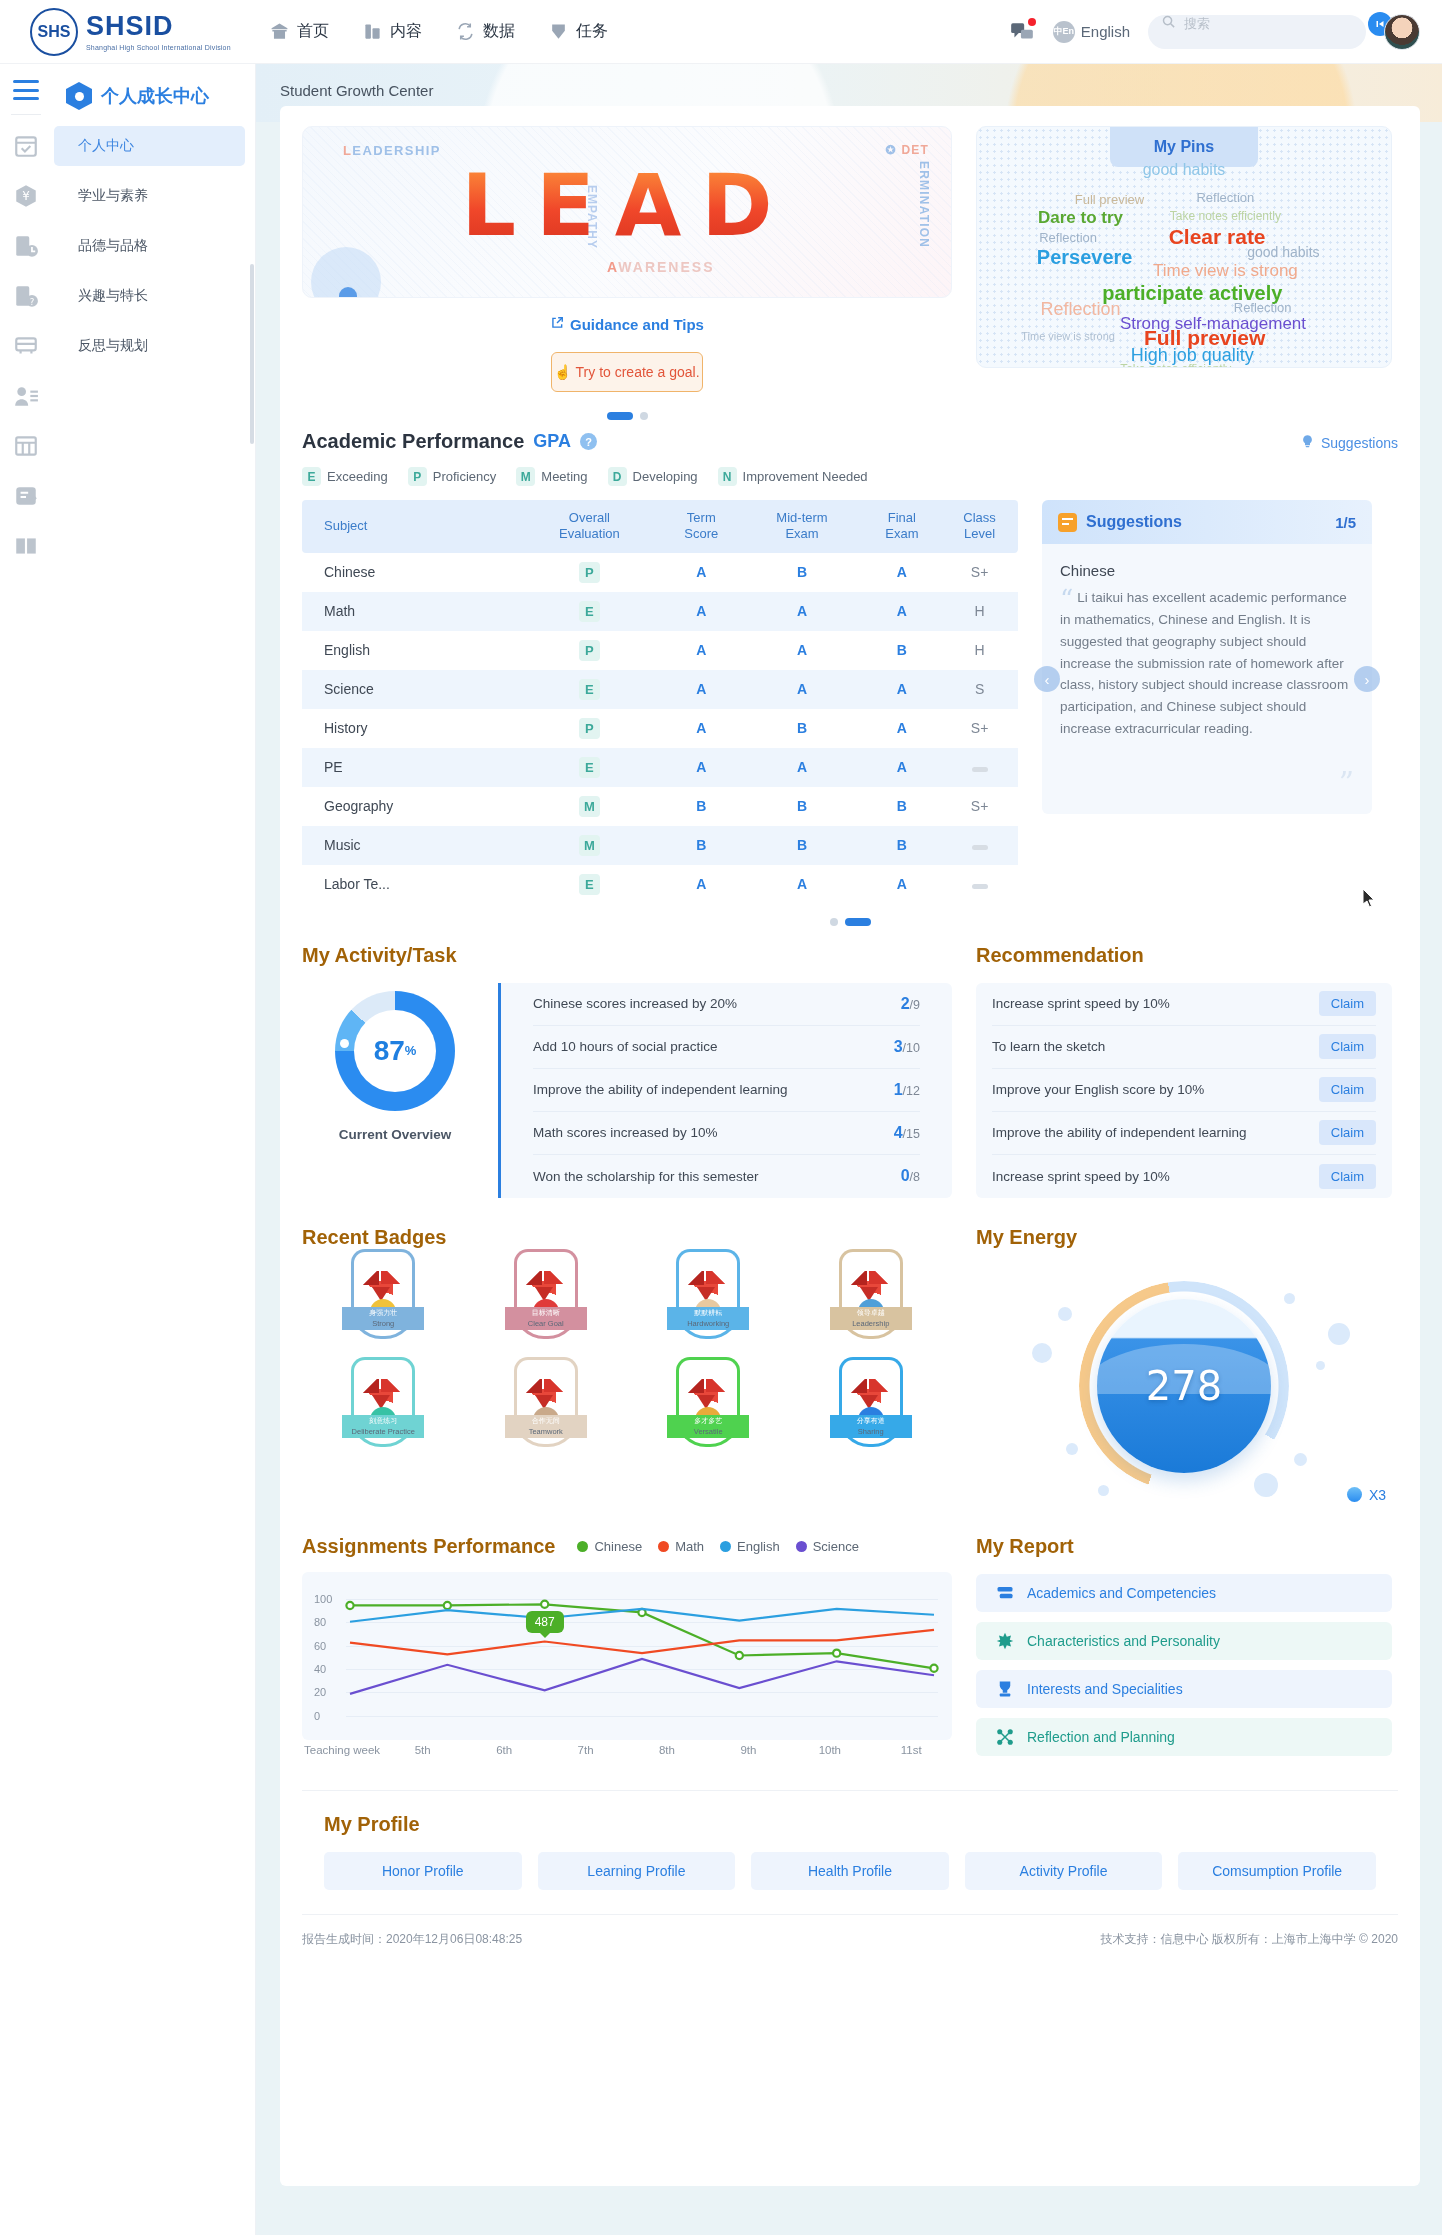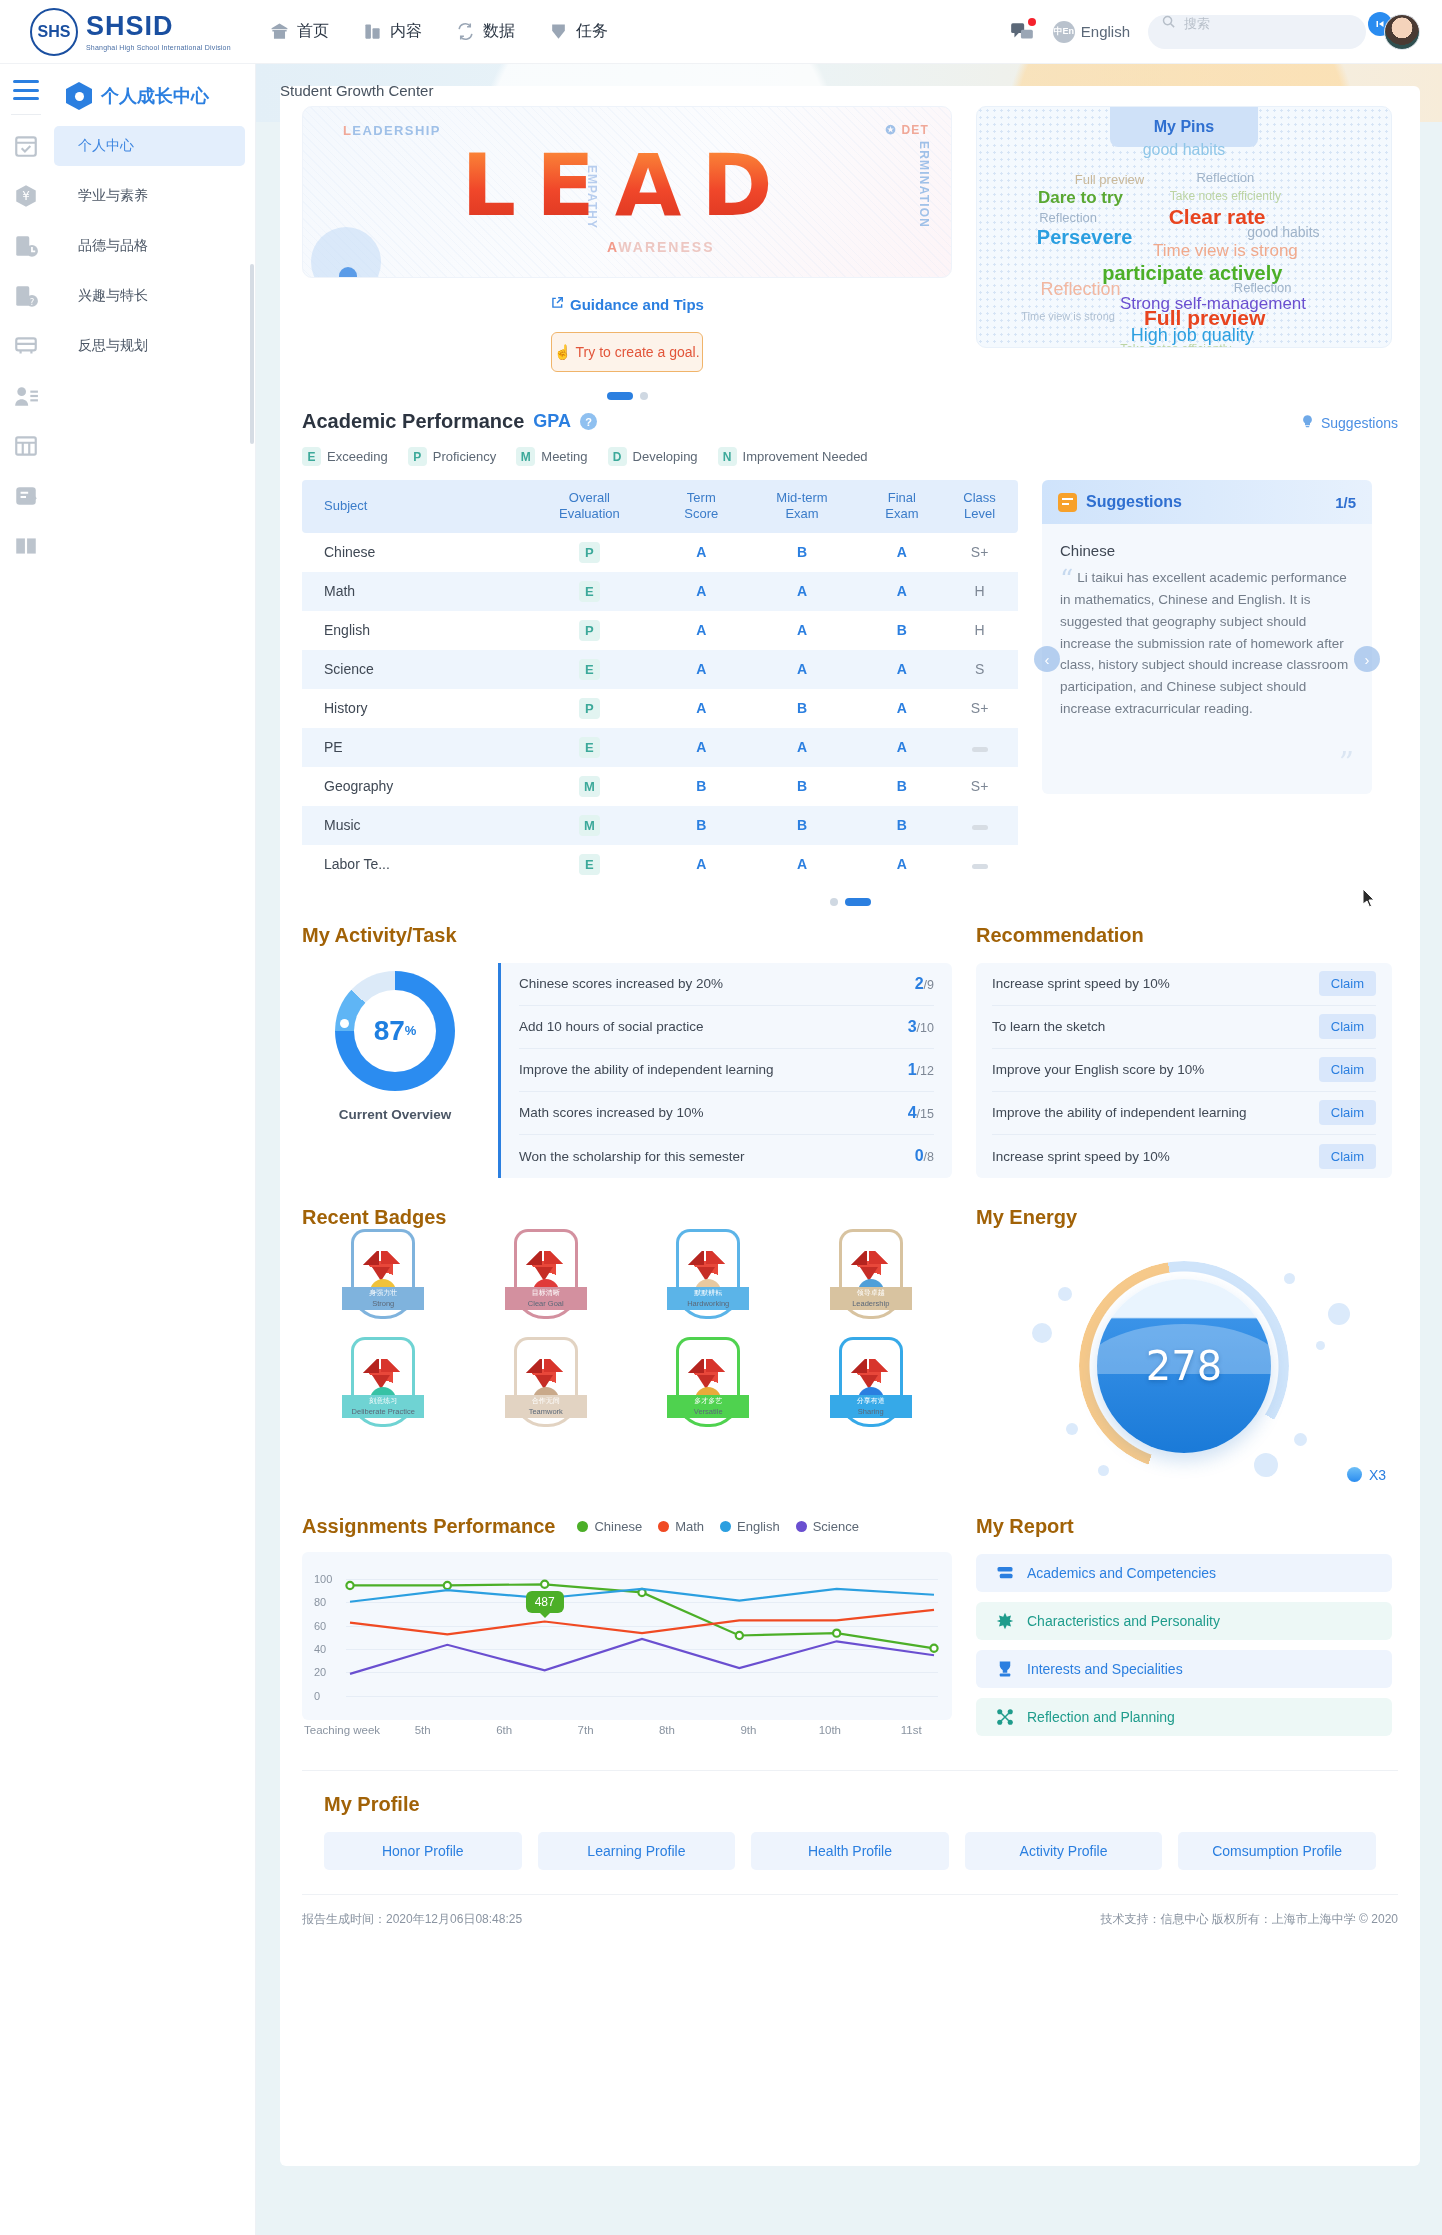--- a/index.html
+++ b/index.html
@@ -102,21 +102,21 @@
   }
   .ribbon::after{
     content:""; position:absolute; inset:0;
     background:
       radial-gradient(circle at 78% 120%, rgba(255,215,150,.55) 0 18%, transparent 19%),
       radial-gradient(circle at 34% 150%, rgba(255,255,255,.75) 0 22%, transparent 23%);
   }
   .crumb { position:absolute; top:18px; left:24px; font-size:15px; color:#47525f; z-index:2; }
 
   .panel {
-    position:absolute; top:22px; left:24px; width:1140px; min-height:2080px;
+    position:absolute; top:42px; left:24px; width:1140px; min-height:2080px;
     background:#fff; border-radius:6px; padding:0 0 10px 0;
   }
 
   
   .hero-row { display:flex; gap:24px; padding:20px 22px 0 22px; }
   .hero-left { width:650px; }
   .hero-card {
     height:172px; border-radius:10px; position:relative; overflow:hidden;
     background:linear-gradient(135deg,#f4f8fd 0%, #fbfcfe 55%, #fdf4f7 100%);
     border:1px solid #eef3fa;
@@ -242,21 +242,21 @@
     background:conic-gradient(#2b8cf0 0 75%, #5fb5f5 75% 87%, #dceaf8 87% 100%);
     position:relative;
   }
   .donut::after{content:"";position:absolute;inset:19px;border-radius:50%;background:#fff;}
   .donut .pct{position:absolute;inset:0;display:flex;align-items:center;justify-content:center;
               color:#1f7fe0;font-size:28px;font-weight:bold;z-index:2;}
   .donut .pct sup{font-size:13px;}
   .donut .knob{position:absolute;left:5px;top:48px;width:9px;height:9px;border-radius:50%;background:#fff;z-index:2;}
   .donut-cap { margin-top:16px; font-size:13.5px; color:#4b5665; font-weight:bold; }
 
-  .task-list { flex:1; background:#f4f8fd; border-left:3px solid #2b7fe0; border-radius:0 6px 6px 0; padding:0 18px; }
+  .task-list { flex:1; background:#f4f8fd; border-left:3px solid #2b7fe0; border-radius:0 6px 6px 0; padding:0 32px; }
   .task-row { display:flex; align-items:center; height:43px; border-bottom:1px solid #e6edf6; font-size:13.5px; color:#3f4854; }
   .task-row:last-child { border-bottom:none; }
   .task-row .n { margin-left:auto; color:#2b7fe0; font-size:16px; font-weight:bold; }
   .task-row .n i { font-style:normal; font-size:12.5px; color:#7d8795; font-weight:normal; }
 
   .rec-list { background:#f4f8fd; border-radius:6px; padding:0 16px; }
   .rec-row { display:flex; align-items:center; height:43px; border-bottom:1px solid #e6edf6; font-size:13.5px; color:#3f4854; }
   .rec-row:last-child { border-bottom:none; }
   .claim { margin-left:auto; background:#d9e7fb; color:#2b7fe0; font-size:13px;
            border:none; border-radius:4px; padding:5px 12px; cursor:pointer;

